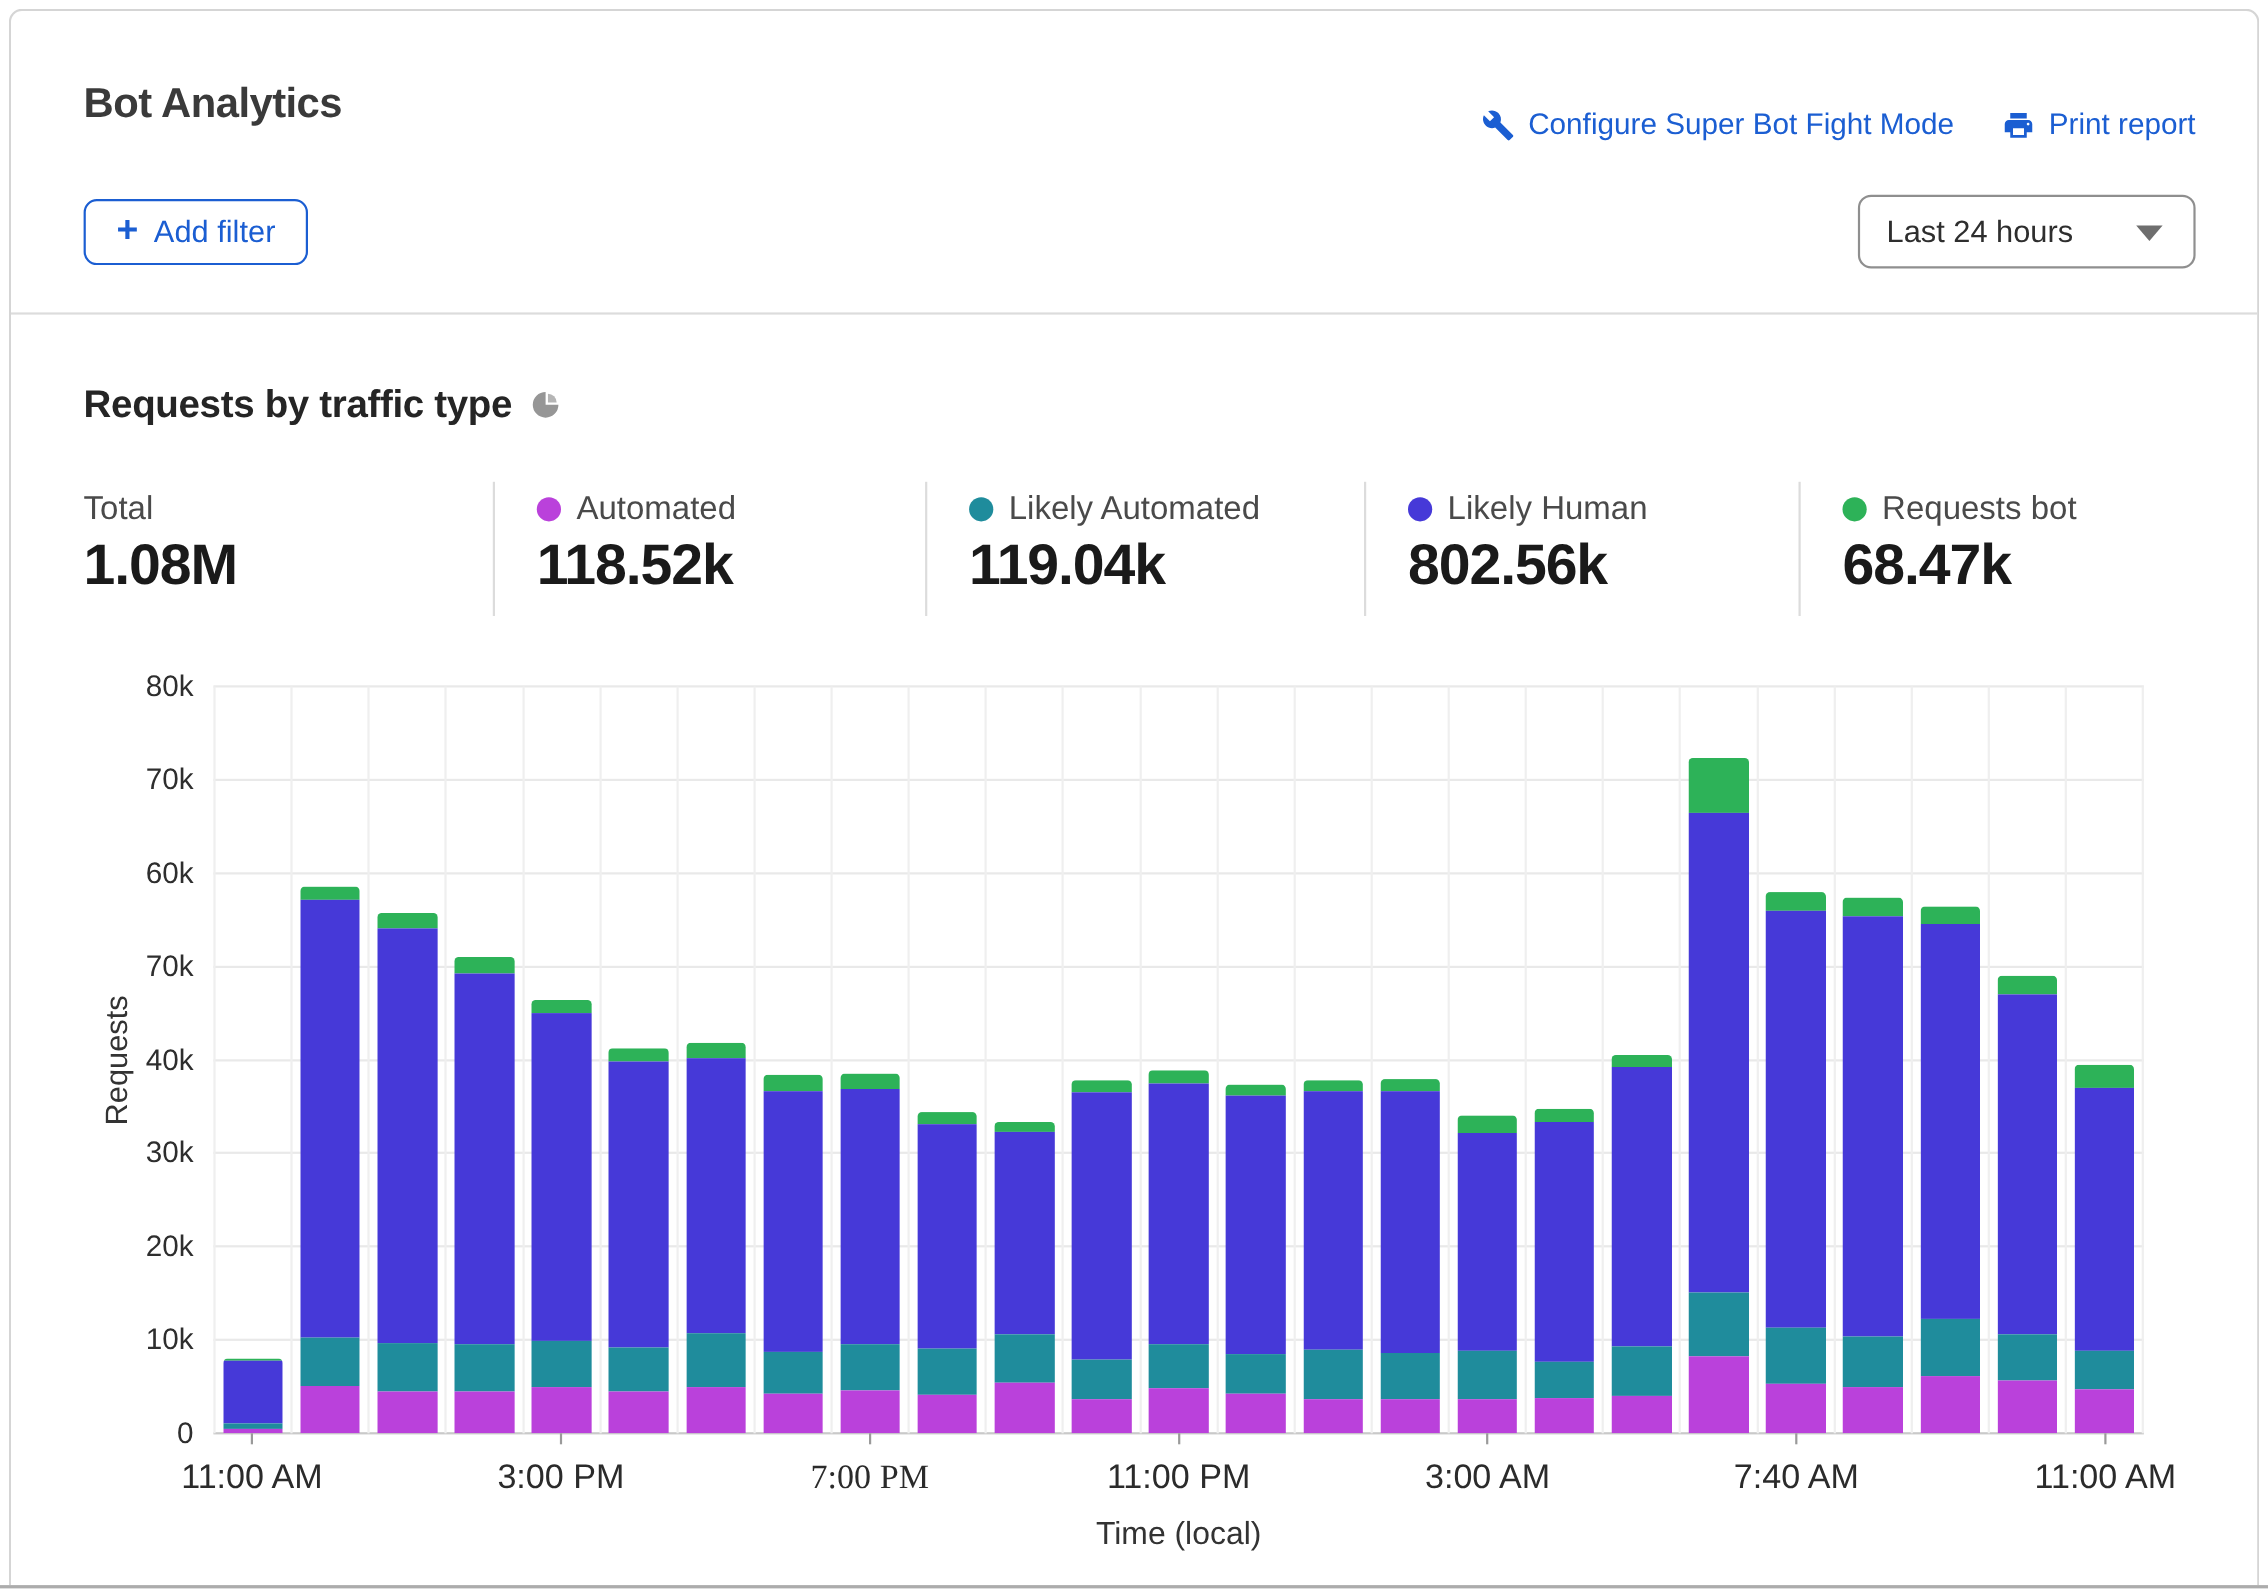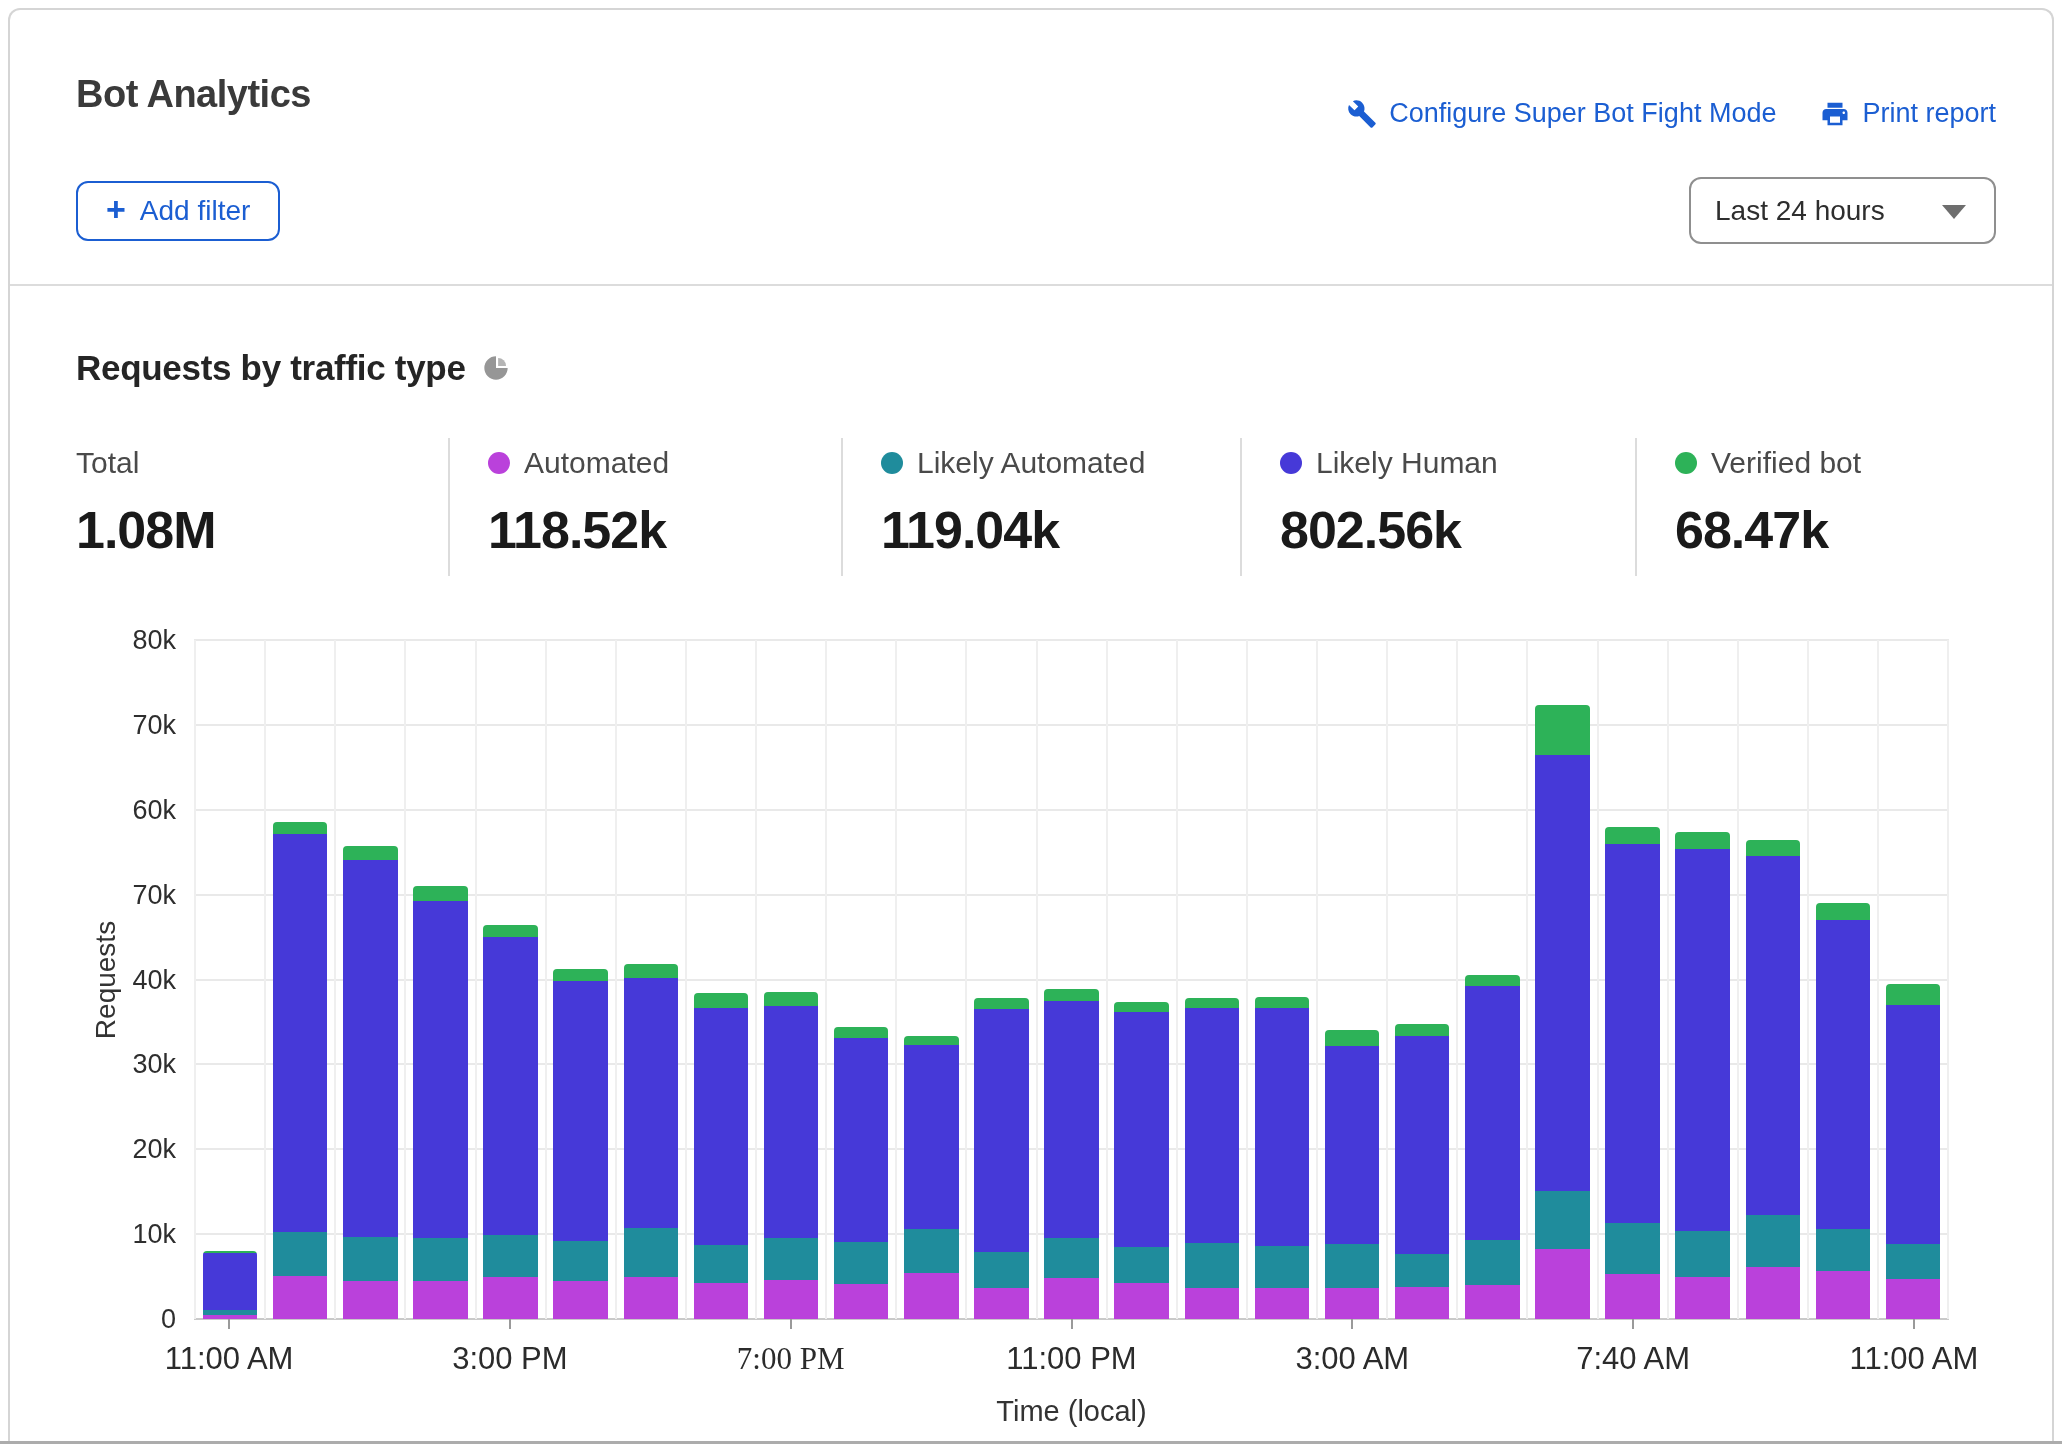--- a/index.html
+++ b/index.html
@@ -46,21 +46,21 @@
   .stat-cell { padding: 8px 0 16px 38px; border-left: 2px solid #dcdcdc; }
   .stat-cell:first-child { border-left: none; padding-left: 0; }
   .stat-cell:nth-child(1) { width: 372px; }
   .stat-cell:nth-child(2) { width: 393px; }
   .stat-cell:nth-child(3) { width: 399px; }
   .stat-cell:nth-child(4) { width: 395px; }
   .stat-cell:nth-child(5) { flex: 1; }
   .stat-label-row { display: flex; align-items: center; gap: 14px; }
   .stat-dot { width: 22px; height: 22px; border-radius: 50%; flex: none; }
   .stat-label { font-size: 30px; color: #4a4a4a; }
-  .stat-value { margin-top: 20px; font-size: 52px; font-weight: bold; color: #1a1a1a;
+  .stat-value { margin-top: 4px; font-size: 52px; font-weight: bold; color: #1a1a1a;
     letter-spacing: -1px; }
 
   
   .chart-wrap { margin: 64px 47px 0 118px; }
   .plot { position: relative; height: 679px; }
   .hgrid { position: absolute; left: 0; right: 0; height: 2px; background: #e9e9e9; }
   .hgrid.axis { background: #c9c9c9; }
   .ytick { position: absolute; right: calc(100% + 18px); transform: translateY(-50%);
     font-size: 27px; color: #2e2e2e; white-space: nowrap; }
   .ylabel { position: absolute; left: -104px; top: 50%;
@@ -154,21 +154,21 @@
       <div class="stat-cell">
         <div class="stat-label-row">
           <span class="stat-dot" style="background: rgb(70, 57, 216);"></span>
           <span class="stat-label">Likely Human</span>
         </div>
         <div class="stat-value">802.56k</div>
       </div>
       <div class="stat-cell">
         <div class="stat-label-row">
           <span class="stat-dot" style="background: rgb(45, 178, 88);"></span>
-          <span class="stat-label">Verified bot</span>
+          <span class="stat-label">Requests bot</span>
         </div>
         <div class="stat-value">68.47k</div>
       </div>
     </div>
 
     <div class="chart-wrap">
       <div class="plot" id="plot">
         <div class="ylabel">Requests</div>
       <div class="hgrid" style="top: -1px;"></div>
           <div class="ytick" style="top: 0px;">80k</div>

